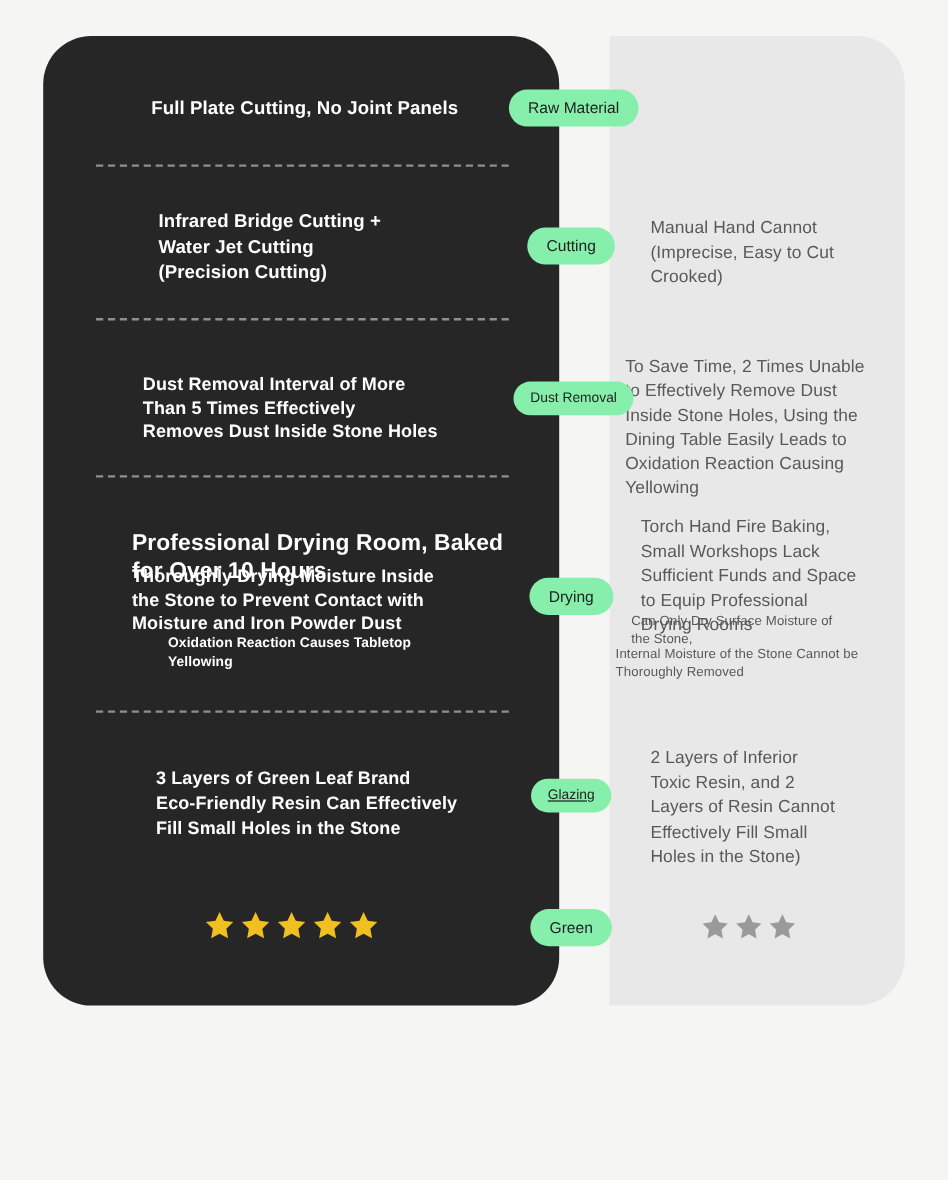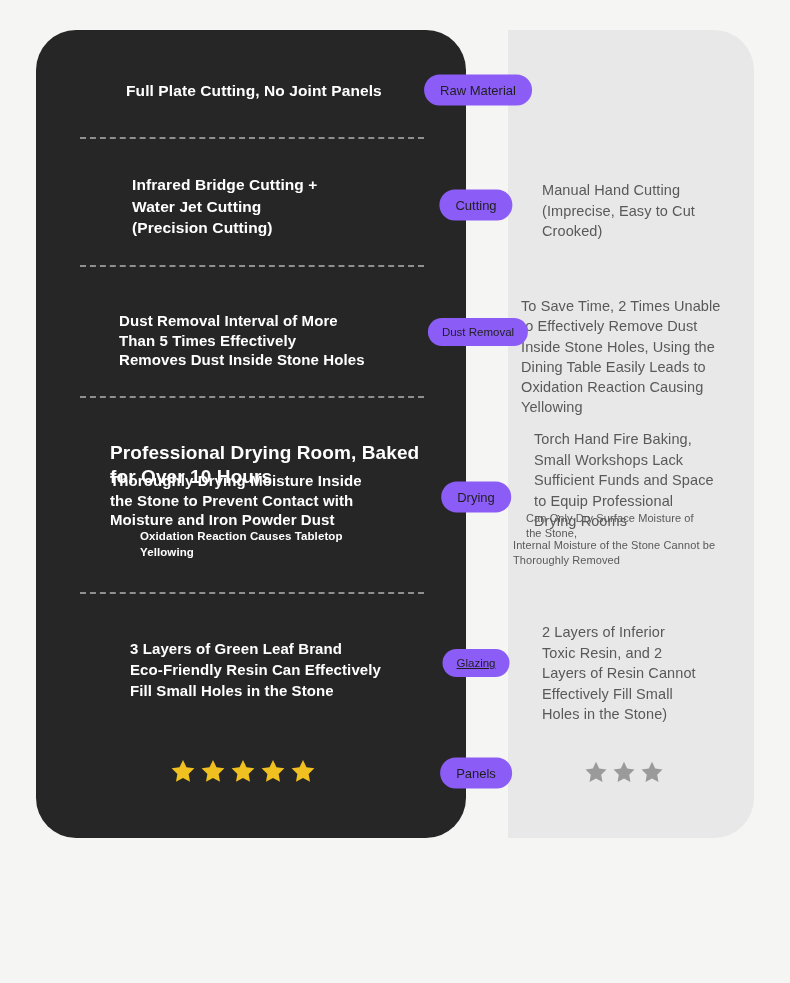--- a/index.html
+++ b/index.html
@@ -78,21 +78,21 @@
     left: 80px;
     width: 344px;
     height: 0;
     border-top: 2px dashed #8f8f8f;
   }
 
   
   .pill {
     position: absolute;
     transform: translate(-50%, -50%);
-    background: #8b5cf6;
+    background: #86efac;
     border-radius: 999px;
     padding: 8px 16px;
     font-size: 13px;
     font-weight: 400;
     color: #1f1f1f;
     white-space: nowrap;
     text-align: center;
     z-index: 30;
     box-shadow: 0 0 0 0 rgba(0,0,0,0);
   }
@@ -145,21 +145,21 @@
 Moisture and Iron Powder Dust</div>
 
   <div class="pro-text pro-s" style="left:140px; top:529px; width:290px; white-space:pre-line; line-height:1.35;">Oxidation Reaction Causes Tabletop
 Yellowing</div>
 
   <div class="pro-text pro-m" style="left:130px; top:638px; width:300px; white-space:pre-line; line-height:1.4;">3 Layers of Green Leaf Brand
 Eco-Friendly Resin Can Effectively
 Fill Small Holes in the Stone</div>
 
 
-  <div class="con-text con-m" style="left:542px; top:180px; width:200px; white-space:pre-line; line-height:1.42;">Manual Hand Cutting
+  <div class="con-text con-m" style="left:542px; top:180px; width:200px; white-space:pre-line; line-height:1.42;">Manual Hand Cannot
 (Imprecise, Easy to Cut
 Crooked)</div>
 
   <div class="con-text con-m" style="left:521px; top:278px; width:215px; white-space:pre-line; line-height:1.4;margin-top:18px;">To Save Time, 2 Times Unable
 to Effectively Remove Dust
 Inside Stone Holes, Using the
 Dining Table Easily Leads to
 Oxidation Reaction Causing
 Yellowing</div>
 
@@ -214,15 +214,15 @@
   <div class="pill" style="left:478px; top:90px;">Raw Material</div>
 
   <div class="pill" style="left:476px; top:205px;">Cutting</div>
 
   <div class="pill pill-sm" style="left:478px; top:332px;">Dust Removal</div>
 
   <div class="pill" style="left:476px; top:497px;">Drying</div>
 
   <div class="pill pill-sm" style="left:476px; top:663px;text-decoration:underline;">Glazing</div>
 
-  <div class="pill" style="left:476px; top:773px;">Panels</div>
+  <div class="pill" style="left:476px; top:773px;">Green</div>
 
 </div>
 
 </body></html>

